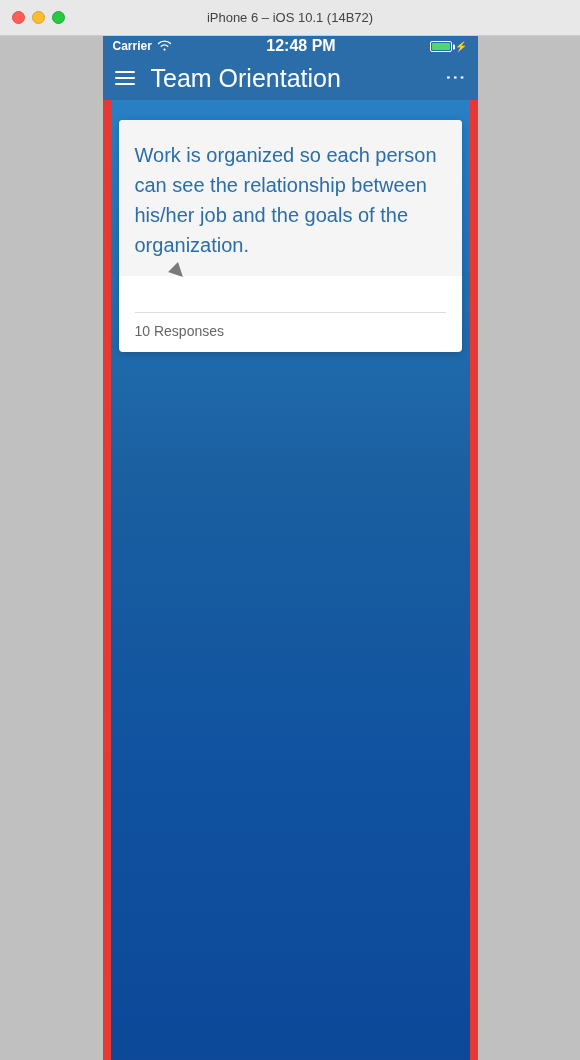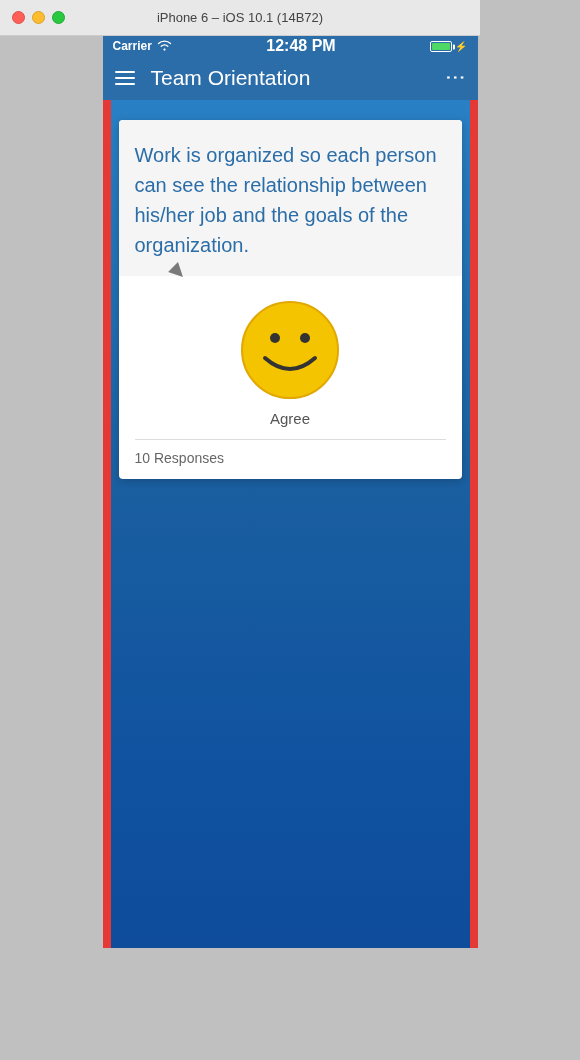--- a/index.html
+++ b/index.html
@@ -7,21 +7,21 @@
     body {
       width: 580px;
       height: 1060px;
       background: #c0c0c0;
       font-family: -apple-system, 'Helvetica Neue', Arial, sans-serif;
       overflow: hidden;
     }
 
     
     .mac-chrome {
-      width: 480px;
+      width: 580px;
       background: #e8e8e8;
       border-bottom: 1px solid #ccc;
       display: flex;
       align-items: center;
       justify-content: center;
       height: 36px;
       position: relative;
     }
 
     .mac-buttons {
@@ -44,21 +44,21 @@
     .mac-title {
       font-size: 13px;
       color: #444;
       font-weight: 500;
     }
 
     
     .iphone-frame {
       width: 375px;
       margin: 0 auto;
-      height: 912px;
+      height: 1024px;
       position: relative;
       overflow: hidden;
     }
 
     
     .status-bar {
       background: #2b6da8;
       height: 20px;
       display: flex;
       align-items: center;
@@ -141,21 +141,21 @@
 
     .hamburger-line {
       width: 20px;
       height: 2px;
       background: white;
       border-radius: 1px;
     }
 
     .app-bar-title {
       color: white;
-      font-size: 21px;
+      font-size: 25px;
       font-weight: 400;
       flex: 1;
       margin-left: 16px;
     }
 
     .more-icon {
       color: white;
       font-size: 20px;
       letter-spacing: 1px;
       transform: rotate(90deg);
@@ -314,31 +314,20 @@
     <div class="right-edge"></div>
 
     <div class="cursor"></div>
 
     <div class="card">
 
       <div class="question-text">Work is organized so each person can see the relationship between his/her job and the goals of the organization.</div>
 
       <div class="emoji-row">
 
-        <div class="emoji-item">
-          <svg class="emoji-face" viewBox="0 0 100 100">
-            <circle cx="50" cy="50" r="48" fill="#F5C400" stroke="#E0A800" stroke-width="2"></circle>
-
-            <circle cx="35" cy="38" r="5" fill="#333"></circle>
-            <circle cx="65" cy="38" r="5" fill="#333"></circle>
-
-            <path d="M 25 58 Q 50 80 75 58" stroke="#333" stroke-width="4" fill="none" stroke-linecap="round"></path>
-          </svg>
-          <span class="emoji-label">Agree</span>
-        </div>
 
 
 
       </div>
 
       <div class="card-divider"></div>
 
       <div class="responses">10 Responses</div>
 
     </div>

